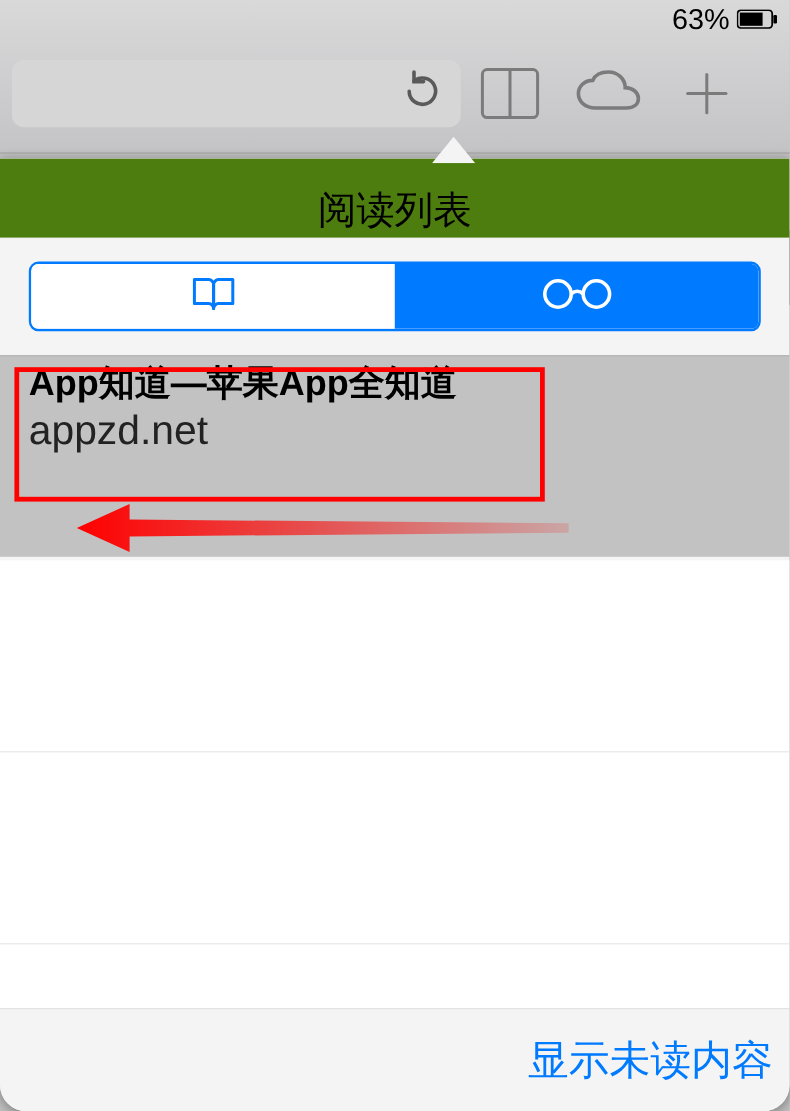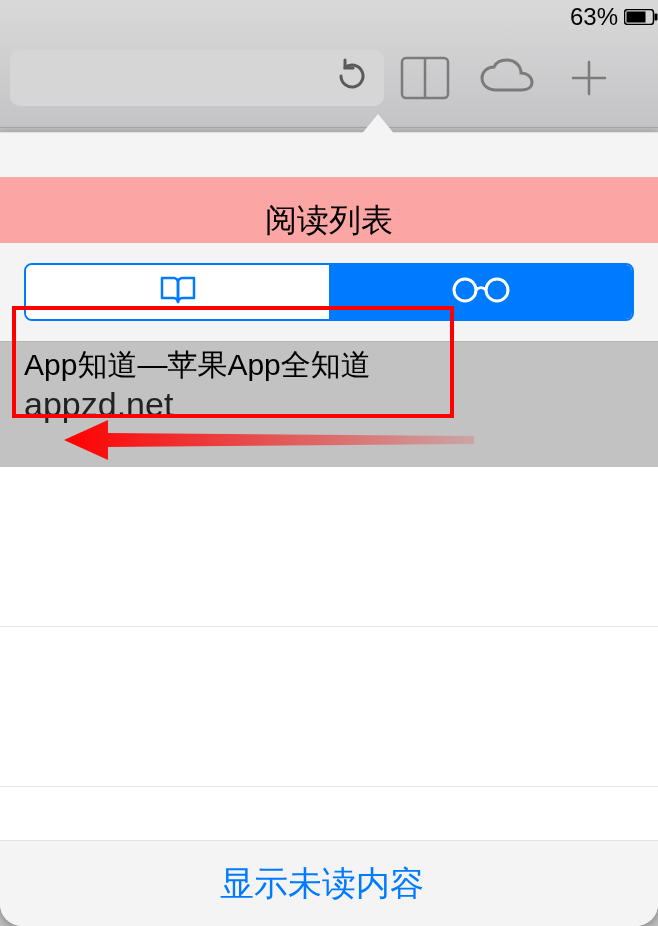--- a/index.html
+++ b/index.html
@@ -12,20 +12,21 @@
     }
 
     .status-bar {
       position: absolute;
       top: 0; left: 0; right: 0;
       height: 34px;
       display: flex;
       justify-content: flex-end;
       align-items: center;
       font-size: 24px;
+      padding-right: 10px;
       color: #000;
       z-index: 100;
     }
     .status-bar .battery-icon {
       display: inline-block;
       margin-left: 6px;
     }
 
     .top-chrome {
       position: absolute;
@@ -90,23 +91,22 @@
       z-index: 50;
       overflow: hidden;
     }
 
     .popover-title {
       height: 66px;
       text-align: center;
       font-size: 32px;
       padding-top: 22px;
       color: #000;
-      background: #fca5a5;
+      background: #4d7c0f;
       position: relative;
-      margin-top: 45px;
     }
     .popover-hairline-top {
       height: 1px;
       background: #e0e0e0;
       position: absolute;
       top: 0; left: 0; right: 0;
     }
 
     .segmented {
       display: flex;
@@ -130,21 +130,21 @@
       border-top: 1px solid #b4b4b4;
       height: 168px;
       position: relative;
     }
 
     .reading-item {
       padding: 6px 0 0 24px;
     }
     .reading-item .title {
       font-size: 30px;
-      font-weight: 400;
+      font-weight: 700;
       color: #000;
       line-height: 1.15;
     }
     .reading-item .domain {
       font-size: 34px;
       color: #222;
       margin-top: 2px;
     }
 
     .annotation-box {
@@ -181,21 +181,21 @@
       border-bottom: 1px solid #e6e6e6;
     }
 
     .bottom-bar {
       position: absolute;
       bottom: 0; left: 0; right: 0;
       height: 86px;
       background: #f4f4f4;
       border-top: 1px solid #e2e2e2;
       display: flex;
-      justify-content: center;
+      justify-content: flex-end;
       align-items: center;
       padding-right: 14px;
     }
     .bottom-link {
       color: #007aff;
       font-size: 34px;
     }
 
     .right-dark-strip {
       position: absolute;

